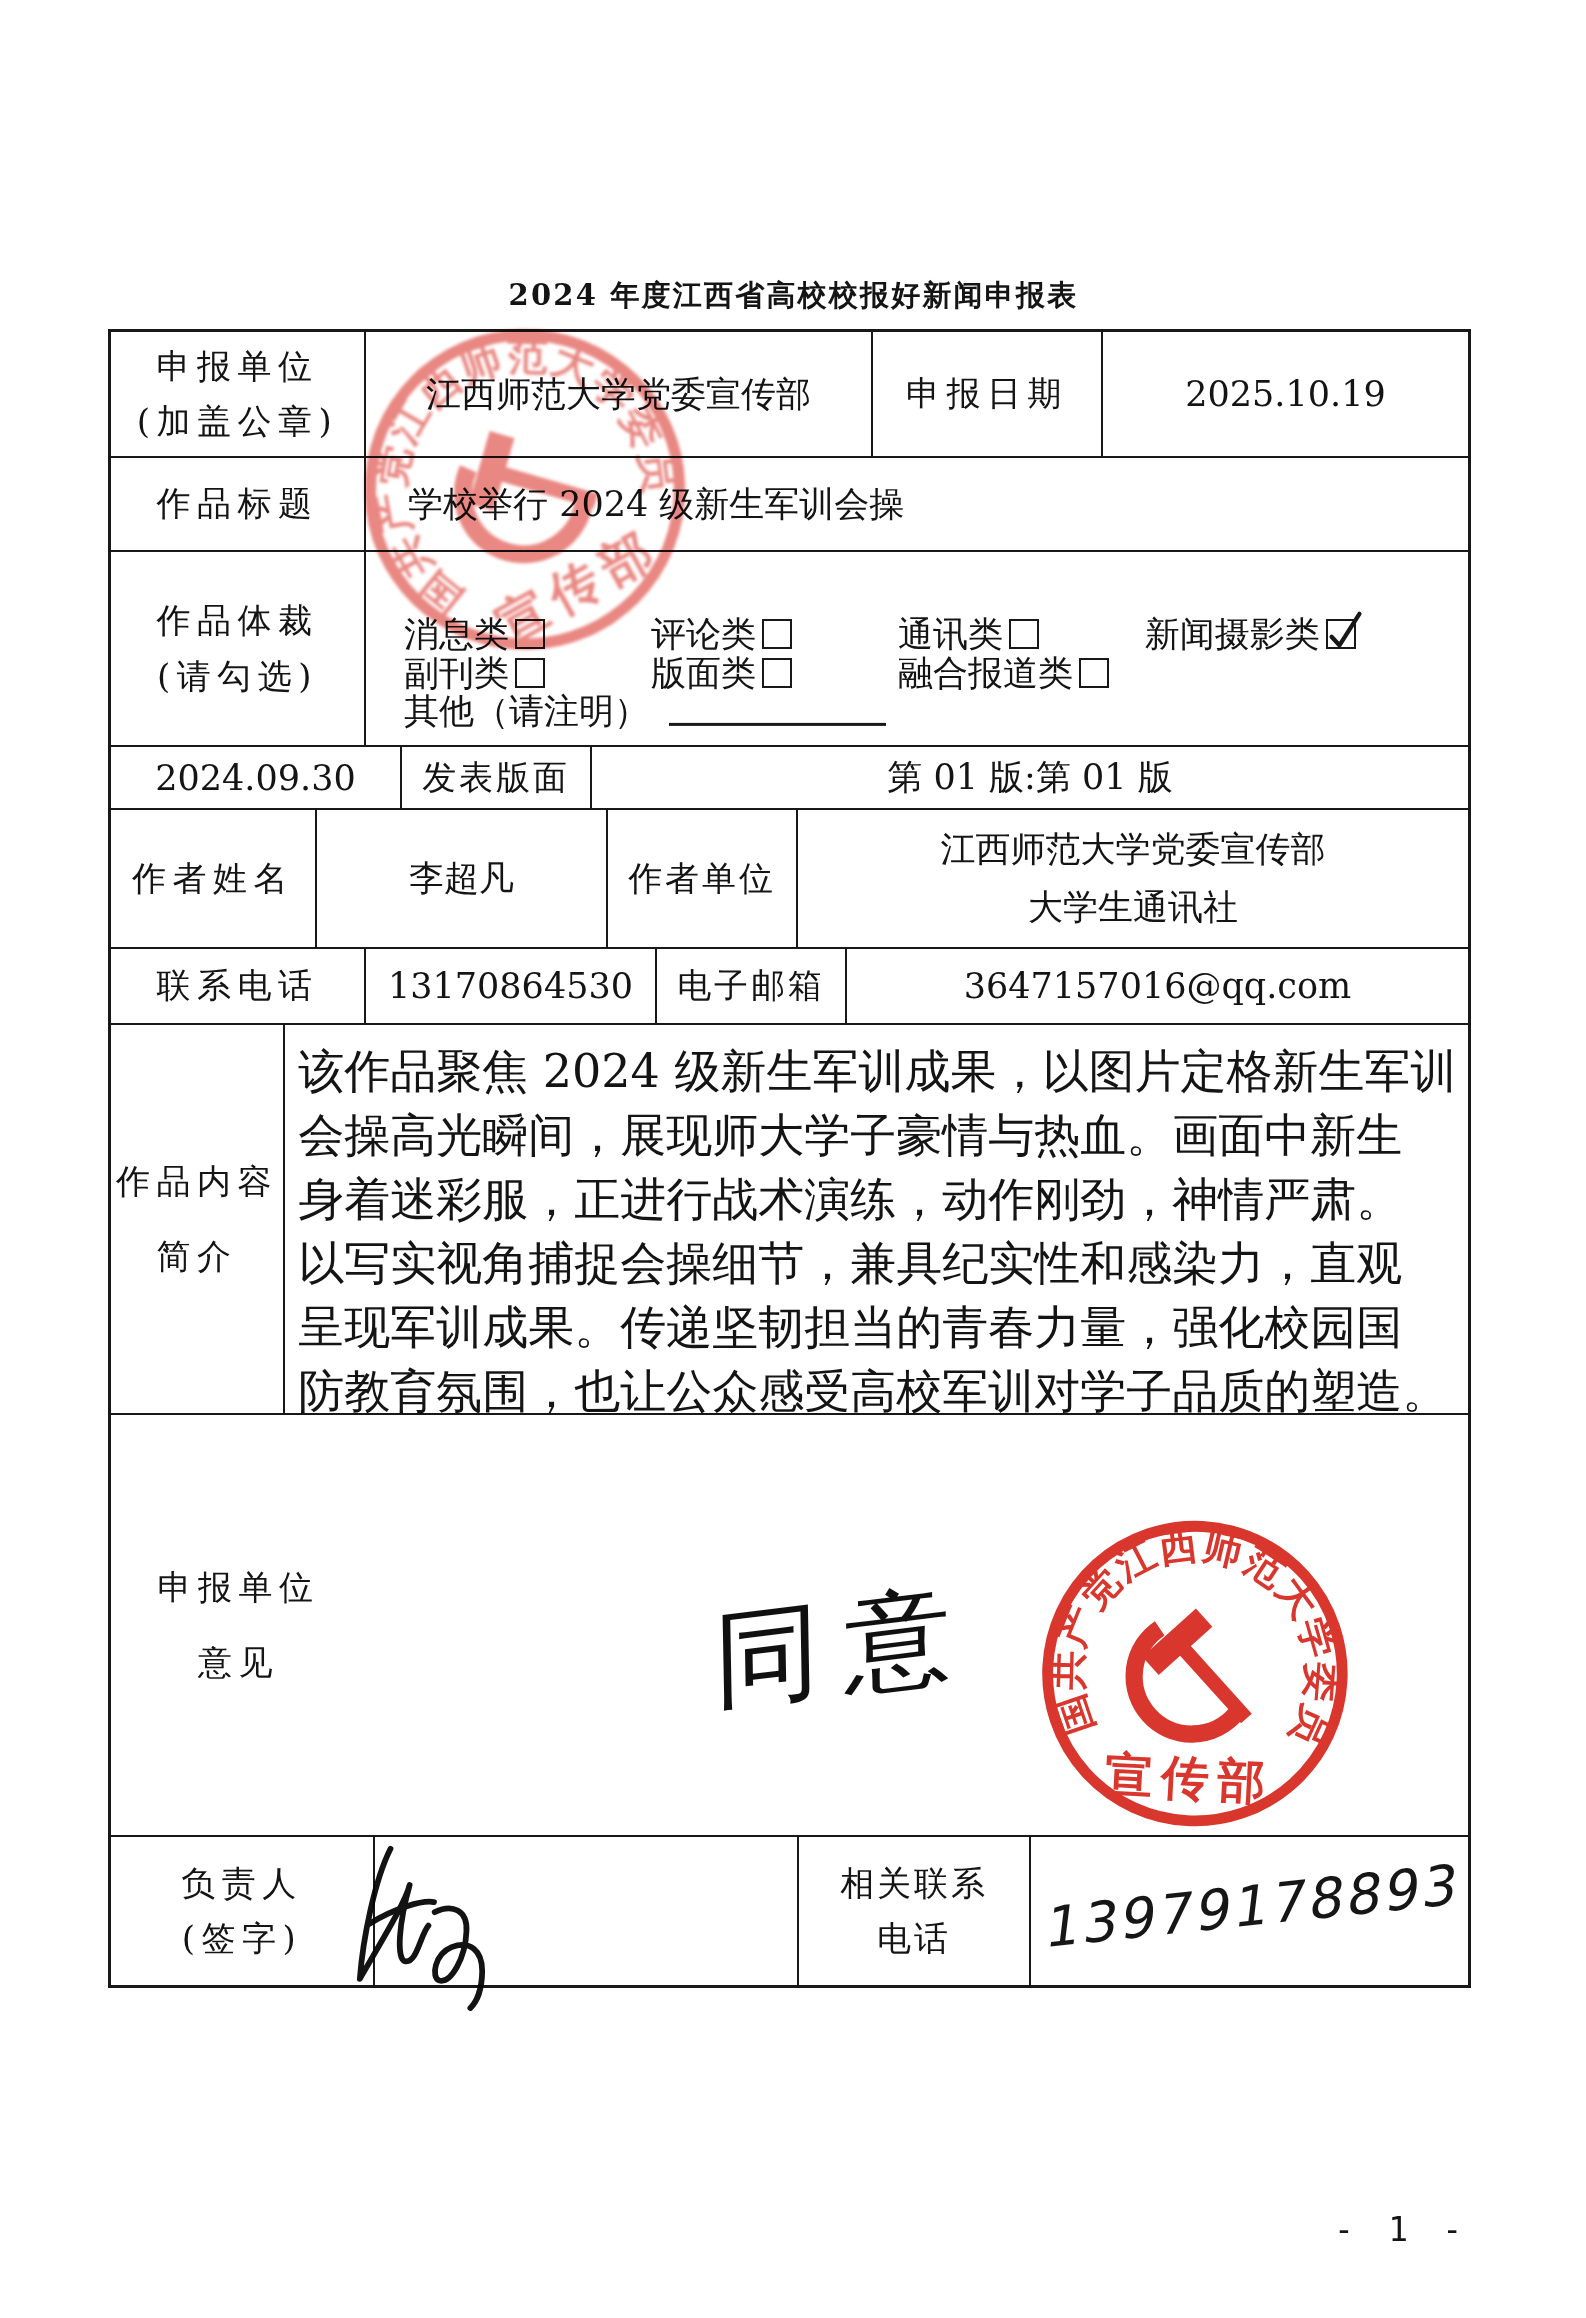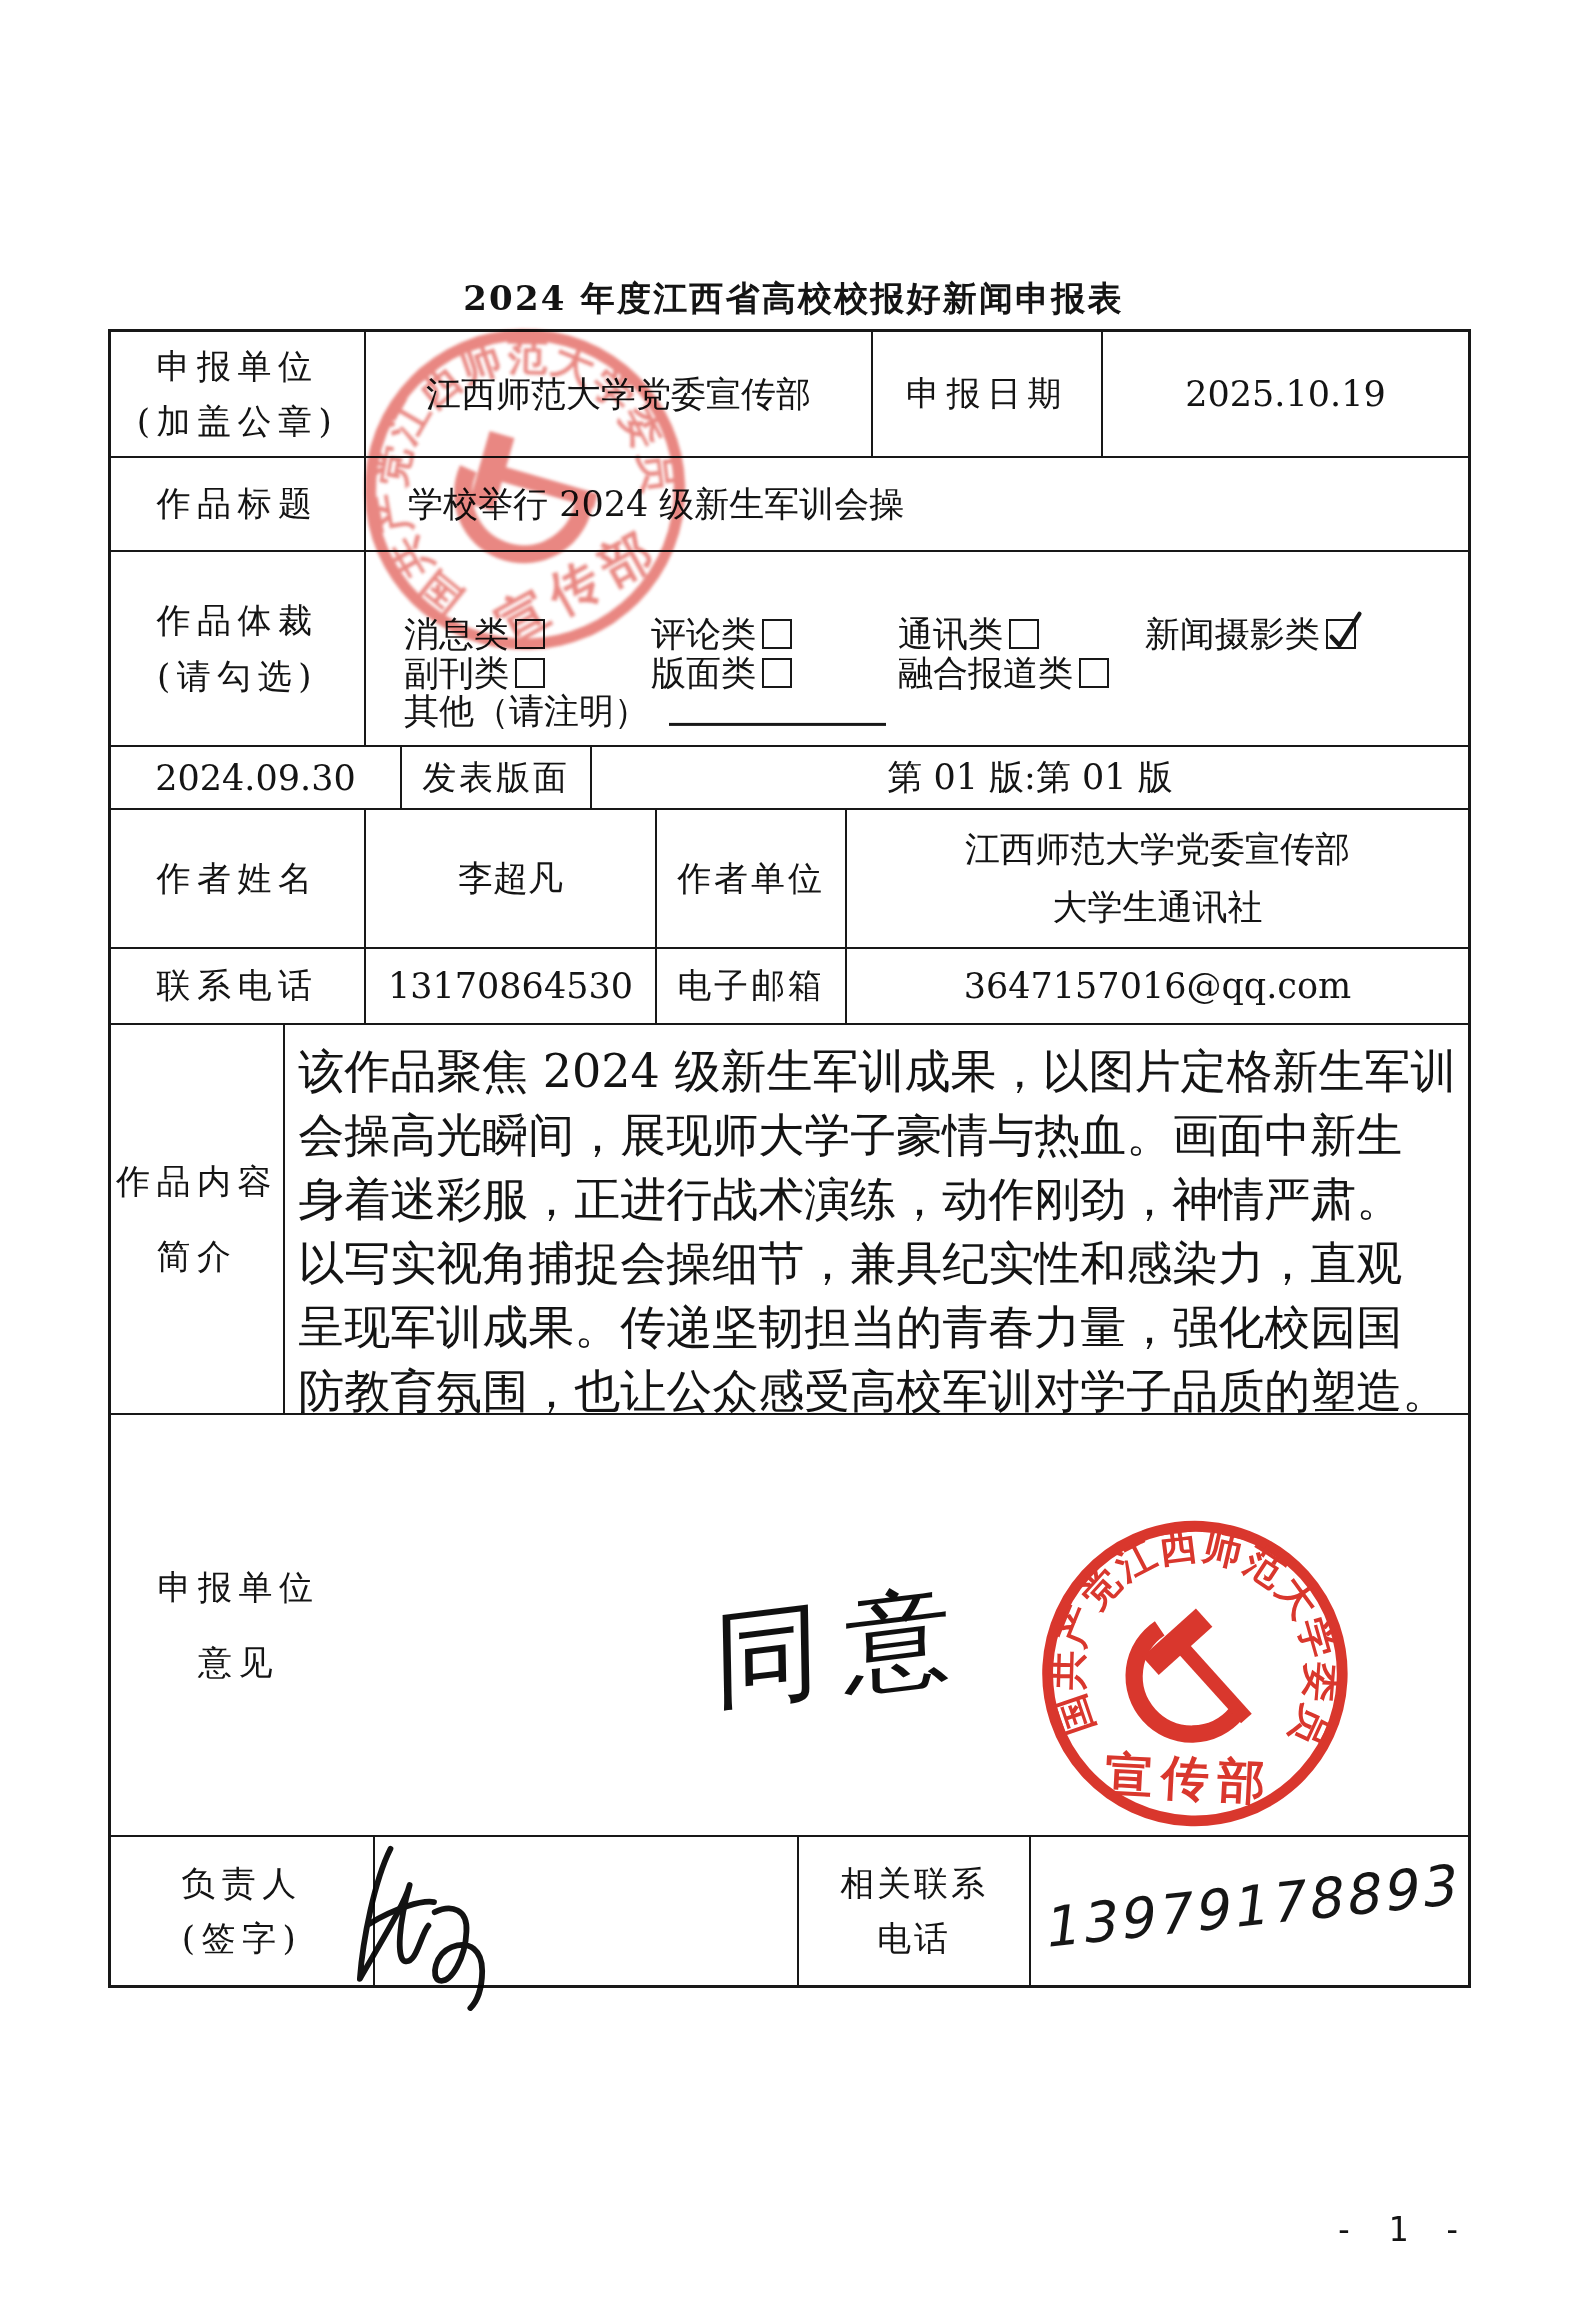--- a/index.html
+++ b/index.html
@@ -4,21 +4,21 @@
 <style>
   * { margin:0; padding:0; box-sizing:border-box; }
   html,body { background:#ffffff; }
   body { font-family:"DejaVu Serif","Liberation Serif",serif; color:#141414; }
   #page {
     position:relative; width:1587px; height:2319px; background:#ffffff; overflow:hidden;
   }
   
   .doc-title {
     position:absolute; top:276px; left:0; width:100%;
-    text-align:center; font-size:34px; font-weight:bold; letter-spacing:2.2px;
+    text-align:center; font-size:29px; font-weight:bold; letter-spacing:2.2px;
   }
   
   .tbl {
     position:absolute; left:108px; top:329px; width:1363px;
     border:3.6px solid #181818;
   }
   .row { display:flex; border-bottom:2.9px solid #181818; }
   .row:last-child { border-bottom:none; }
   .cell {
     border-right:2.9px solid #181818;
@@ -125,21 +125,21 @@
       </div>
       <div class="cell" style="width:190px;">
         <div class="lbl" style="letter-spacing:2.9px;">发表版面</div>
       </div>
       <div class="cell" style="flex:1;">
         <div class="val">第 01 版:第 01 版</div>
       </div>
     </div>
 
     <div class="row" style="height:139px;">
-      <div class="cell" style="width:255px;">
+      <div class="cell" style="width:206px;">
         <div class="lbl">作者姓名</div>
       </div>
       <div class="cell" style="width:291px;">
         <div class="val">李超凡</div>
       </div>
       <div class="cell" style="width:190px;">
         <div class="lbl" style="letter-spacing:2.9px;">作者单位</div>
       </div>
       <div class="cell" style="flex:1; justify-content:space-around; padding:10px 0;">
         <div class="val">江西师范大学党委宣传部</div>

